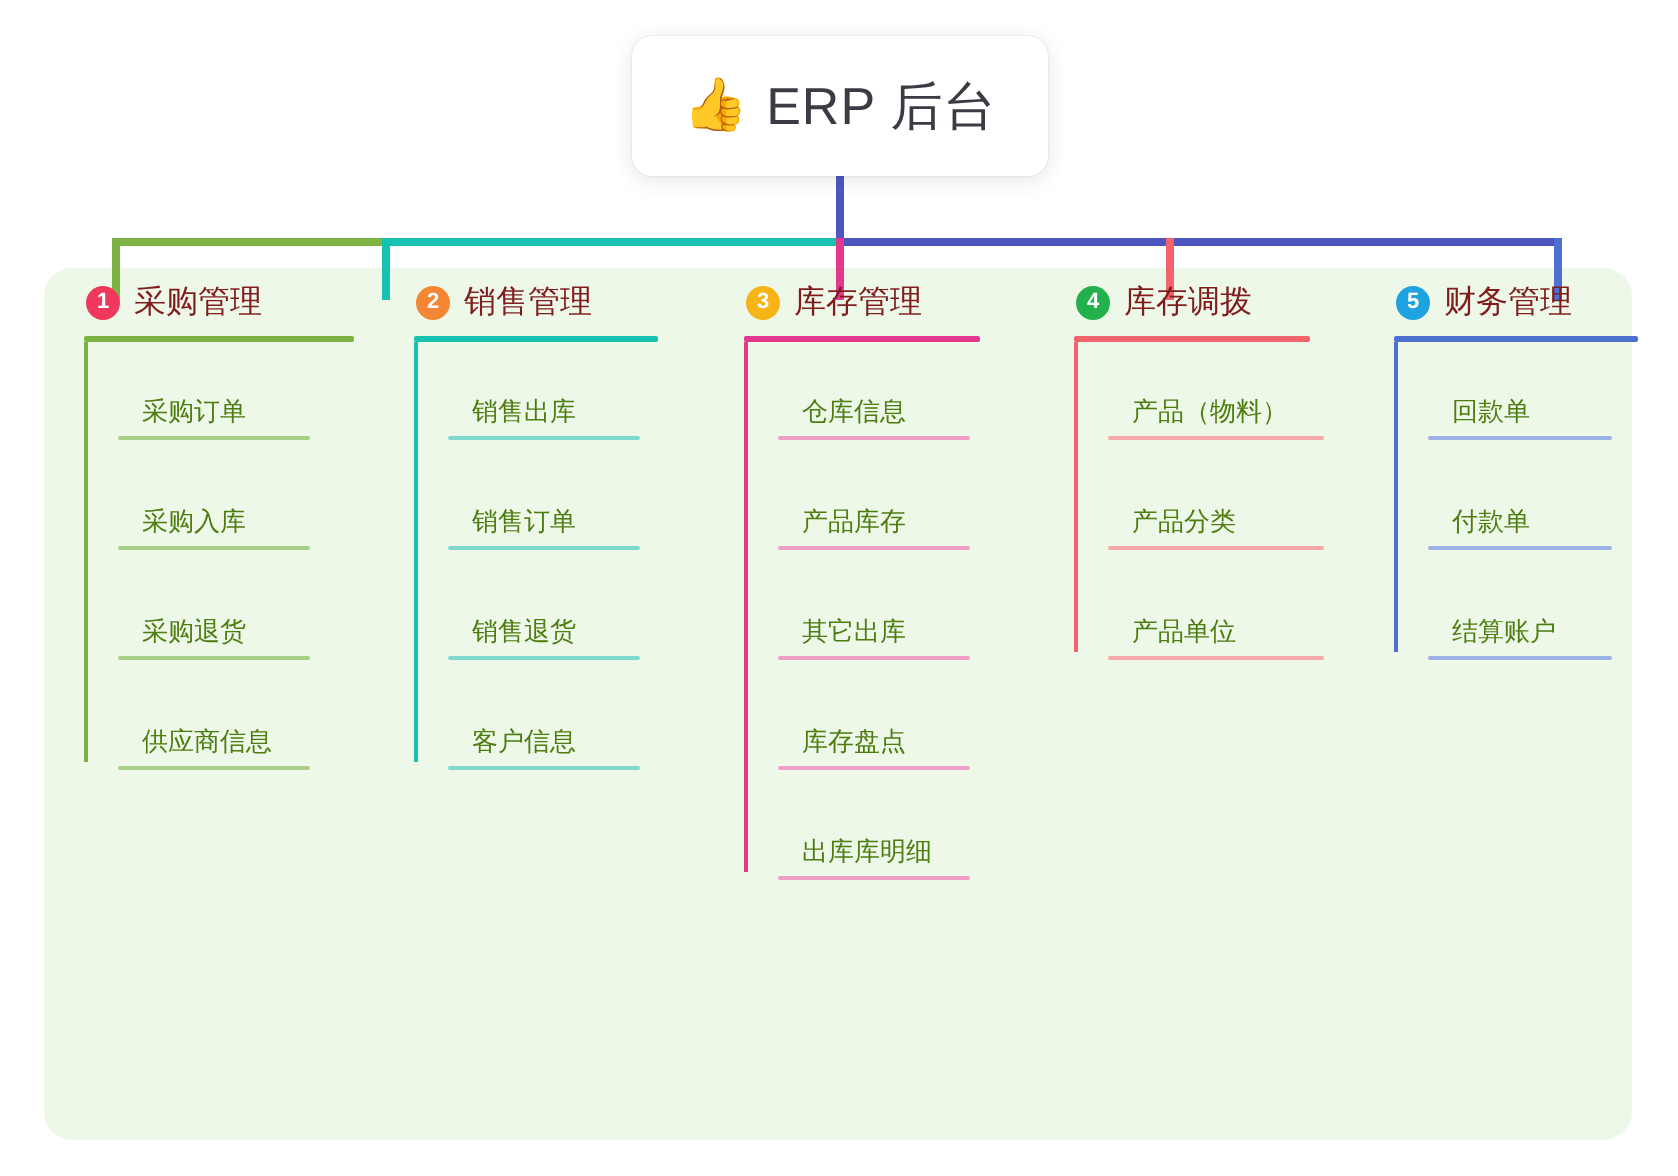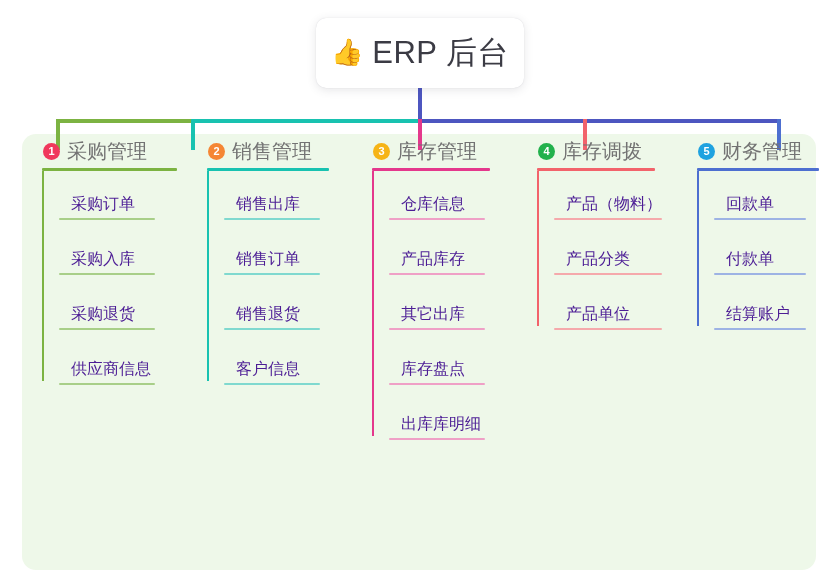--- a/index.html
+++ b/index.html
@@ -39,21 +39,21 @@
     gap: 9px;
     z-index: 6;
   }
   .root-emoji {
     font-size: 26px;
     line-height: 1;
     display: inline-block;
     transform: translateY(-1px);
   }
   .root-title {
-    font-size: 31px;
+    font-size: 26px;
     letter-spacing: 0.5px;
     color: #3b3b44;
     white-space: nowrap;
   }
 
   
   #connectors {
     position: absolute;
     left: 0; top: 0;
     width: 839px;
@@ -107,22 +107,22 @@
     height: 17px;
     border-radius: 50%;
     color: #ffffff;
     font-size: 11px;
     line-height: 17px;
     text-align: center;
     font-weight: bold;
     flex: none;
   }
   .col-title {
-    font-size: 20px;
-    color: #737373;
+    font-size: 16px;
+    color: #7f1d1d;
     white-space: nowrap;
   }
   .col-head-rule {
     height: 3px;
     margin-left: 10px;
     border-radius: 1px;
   }
 
   .col-items {
     position: relative;
@@ -138,22 +138,22 @@
   }
   .item {
     position: relative;
     height: 55px;
     box-sizing: border-box;
   }
   .item-label {
     position: absolute;
     left: 12px;
     bottom: 11px;
-    font-size: 16px;
-    color: #4c1d95;
+    font-size: 13px;
+    color: #4d7c0f;
     white-space: nowrap;
   }
   .item-rule {
     position: absolute;
     left: 0;
     bottom: 6px;
     height: 2px;
     border-radius: 1px;
   }
 </style>

